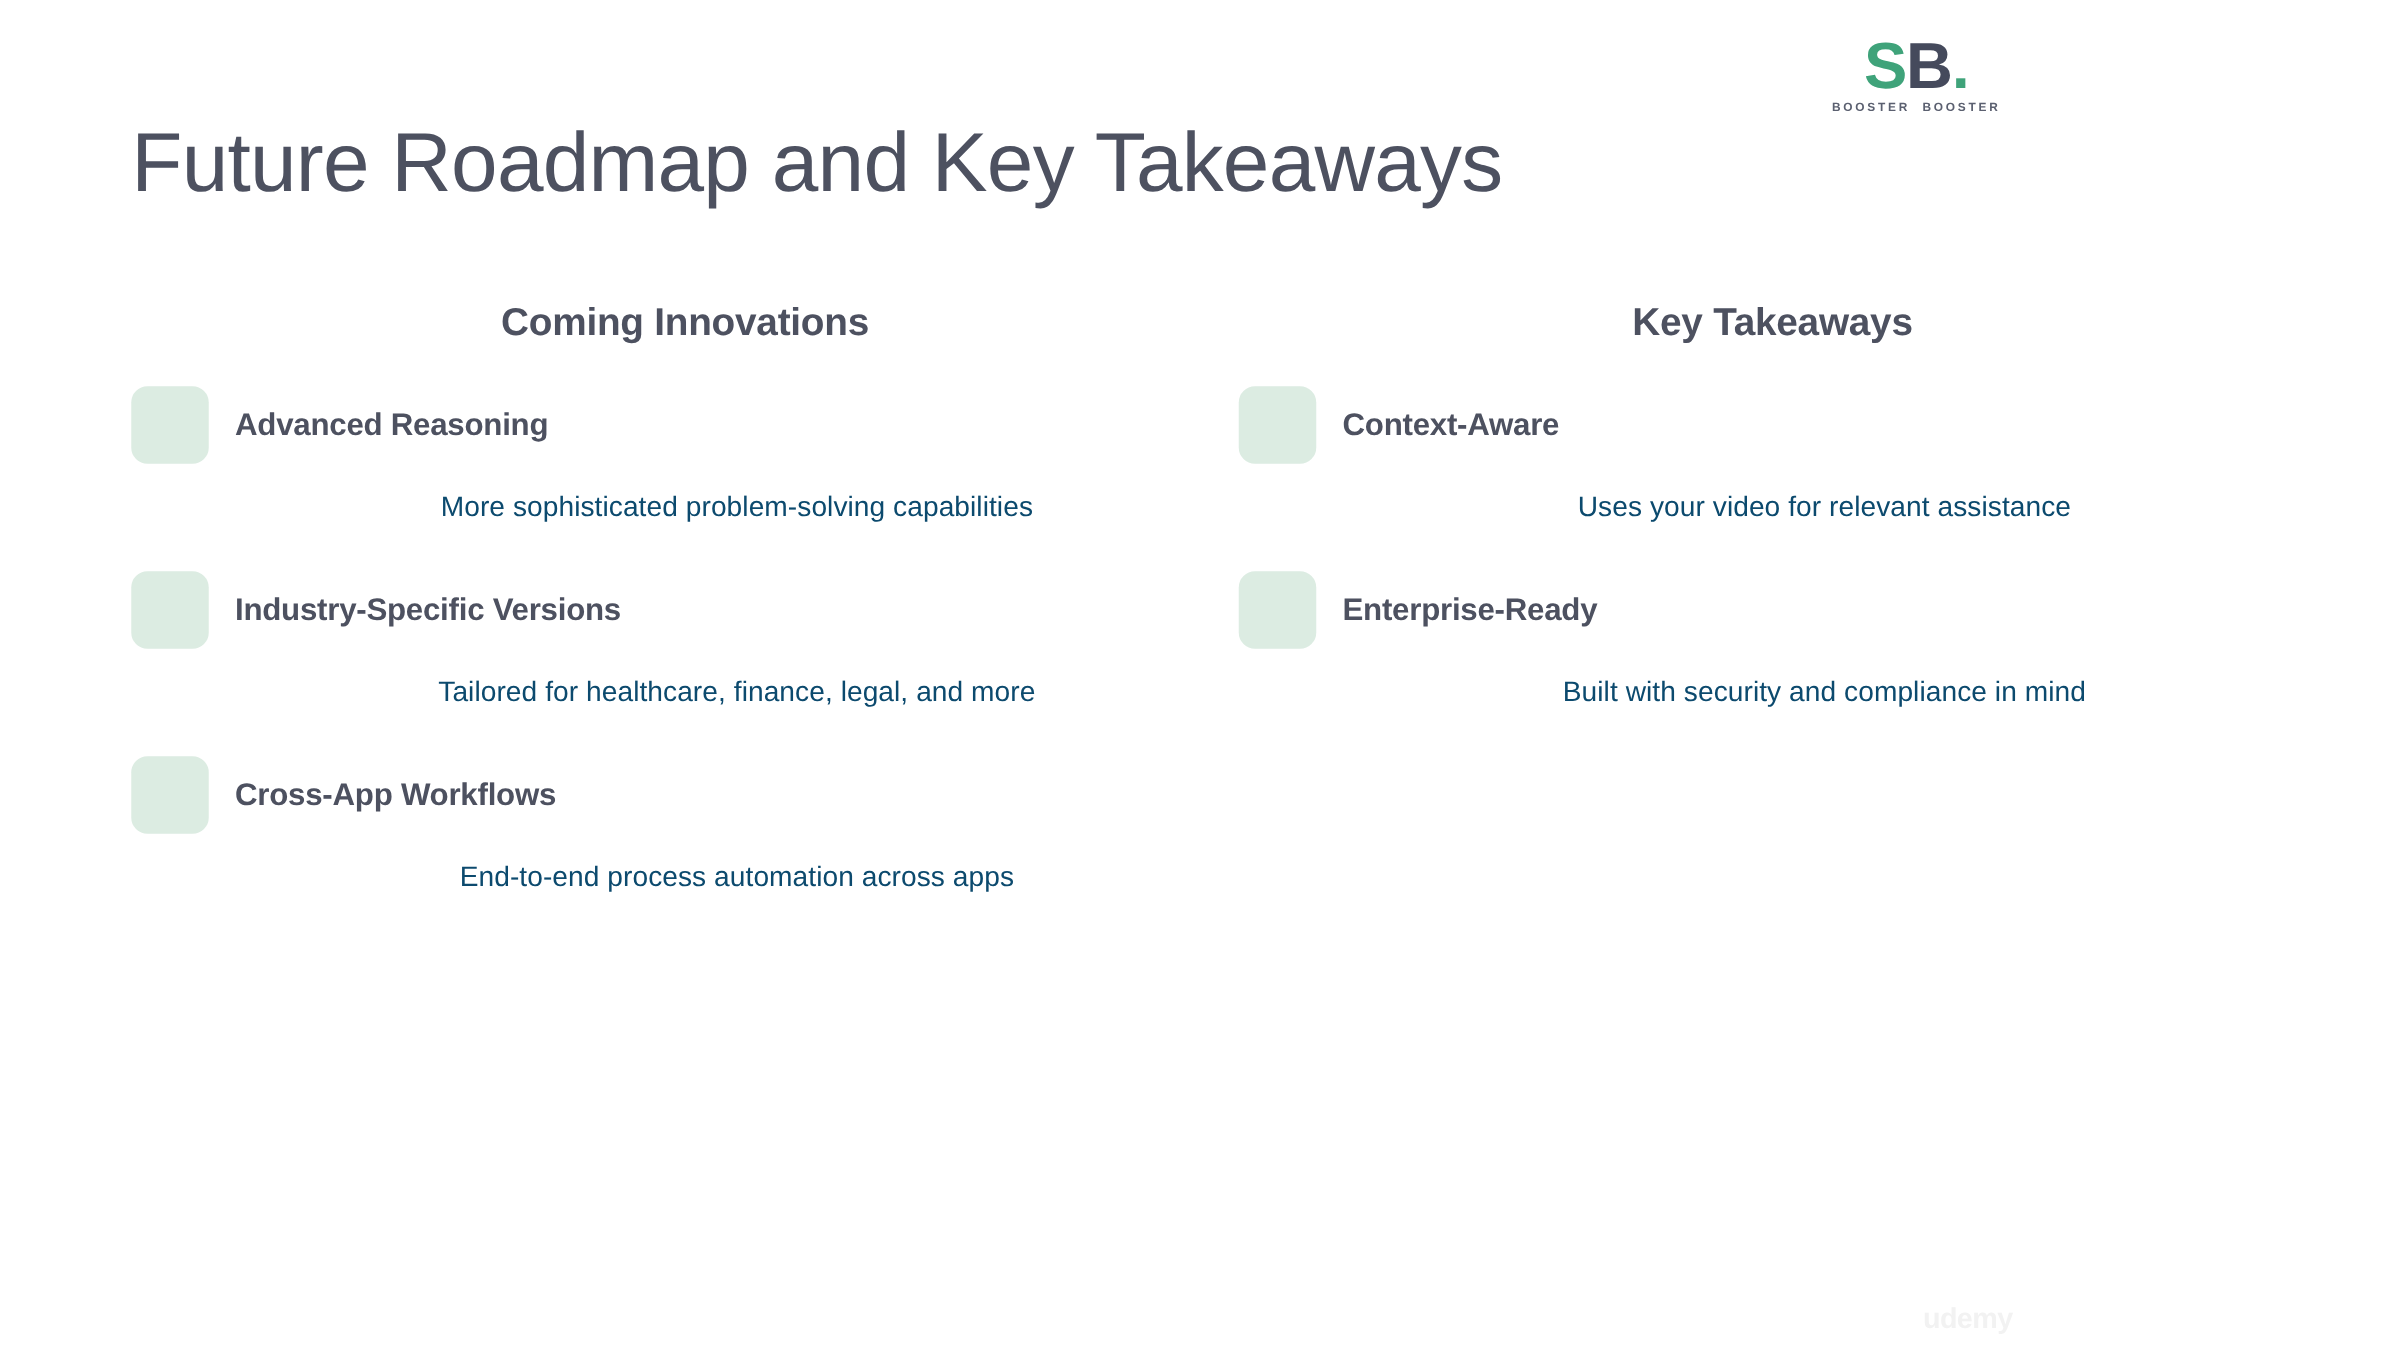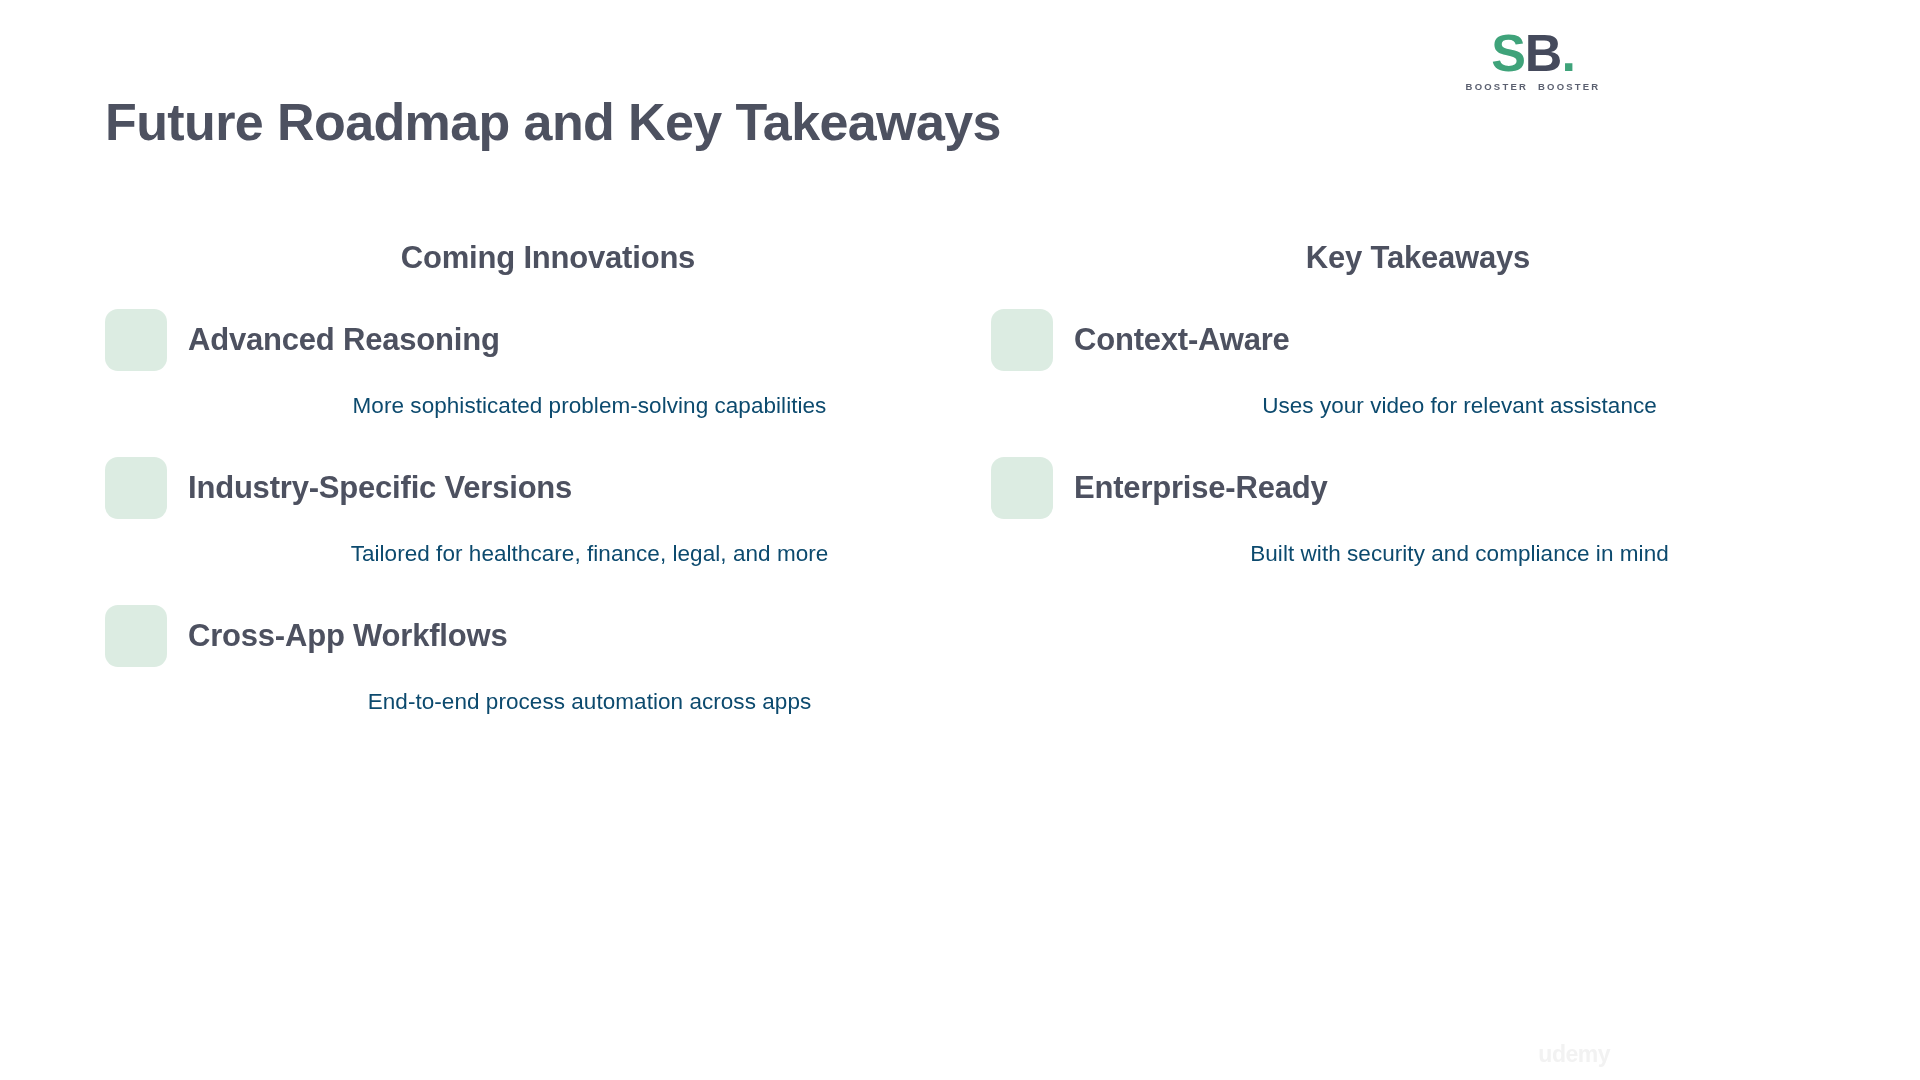--- a/index.html
+++ b/index.html
@@ -40,22 +40,22 @@
     letter-spacing:2.2px;
     color:#5b6070;
     white-space:nowrap;
   }
   .logo-sub .sub-gap { display:inline-block; width:10px; }
 
   
   .page-title {
     position:absolute;
     left:105px; top:94px;
-    font-size:52px;
-    font-weight:bold;
+    font-size:67px;
+    font-weight:normal;
     color:#4d5160;
     letter-spacing:-0.6px;
     line-height:1.1;
     white-space:nowrap;
   }
 
   
   .columns {
     position:absolute;
     left:105px; top:240px;
@@ -83,21 +83,21 @@
     align-items:center;
     gap:21px;
   }
   .item-icon {
     flex:0 0 auto;
     width:62px; height:62px;
     border-radius:13px;
     background:#dcece2;
   }
   .item-title {
-    font-size:31px;
+    font-size:25px;
     font-weight:bold;
     color:#4d5160;
     letter-spacing:-0.2px;
     white-space:nowrap;
   }
   .item-desc {
     margin-top:22px;
     margin-left:83px;
     font-size:22.5px;
     font-weight:normal;

